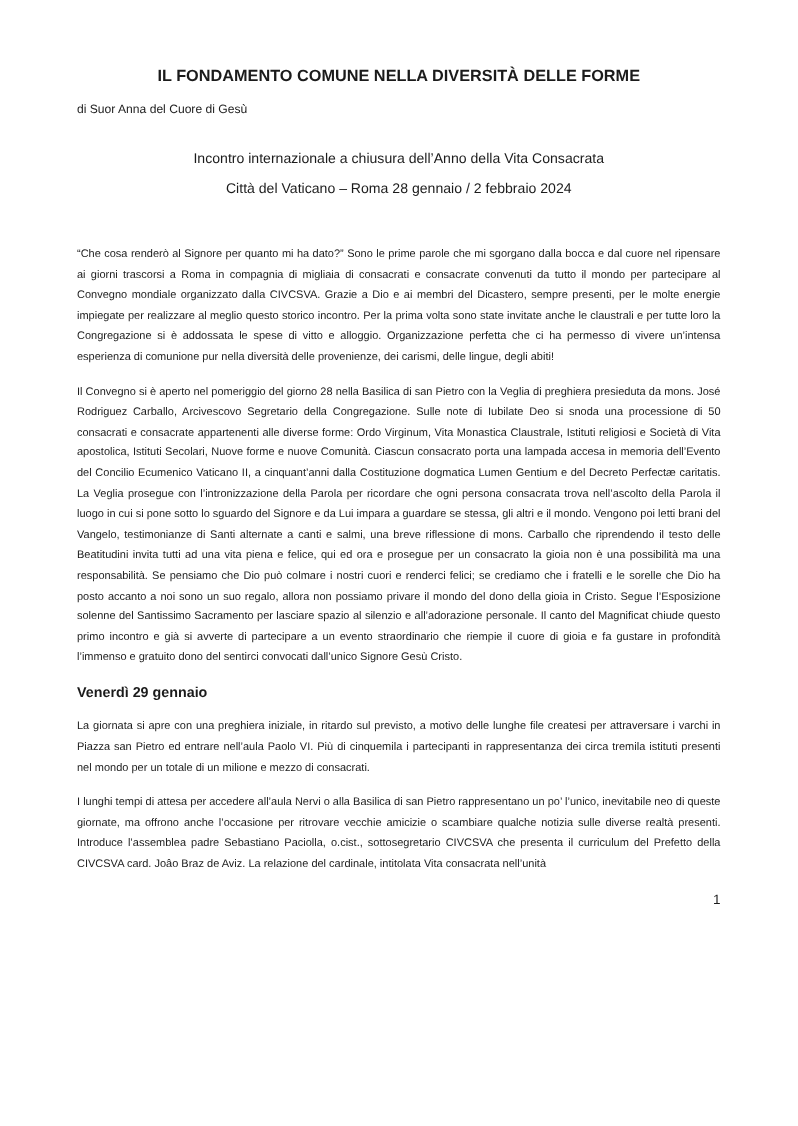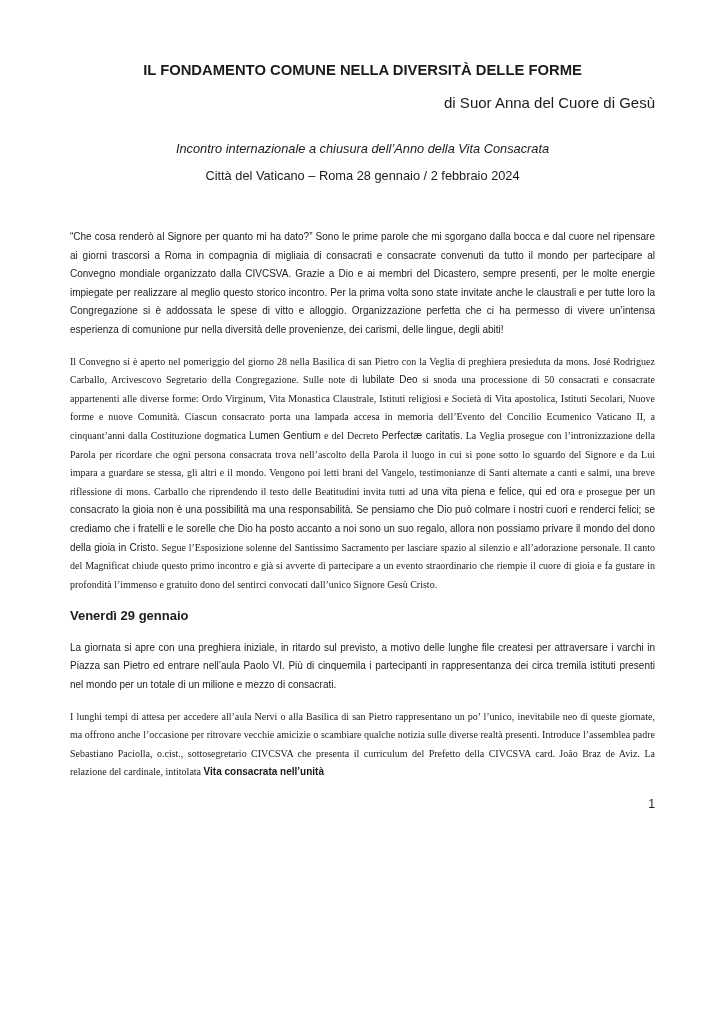--- a/index.html
+++ b/index.html
@@ -14,50 +14,49 @@
     font-family: "Liberation Sans", sans-serif;
     color: #1b1b1b;
   }
   .doc-title {
     font-size: 14.8px;
     font-weight: bold;
     text-align: center;
     margin: 0 0 16px 0;
   }
   .byline {
-    font-size: 15px;
-    text-align: right;
+    font-size: 11px;
+    text-align: left;
     margin: 0 0 30px 0;
   }
   .event-line {
     font-size: 12.8px;
-    font-style: italic;
     text-align: center;
     margin: 4px 0 12px 0;
   }
   .date-line {
     font-size: 12.8px;
     text-align: center;
     margin: 0 0 45px 0;
   }
   .para {
     font-size: 10px;
     line-height: 18.6px;
     text-align: justify;
     margin: 0 0 13px 0;
   }
   .section-heading {
     font-size: 13px;
     line-height: 18.6px;
     font-weight: bold;
     margin: 0 0 13px 0;
   }
-  .seg-normal { font-style: normal; font-weight: inherit; font-family: Liberation Serif, serif; }
+  .seg-normal { font-style: normal; font-weight: inherit; }
   .seg-italic { }
-  .seg-bold   { font-weight: bold; }
+  .seg-bold   { font-weight: normal; }
   .page-number {
     font-size: 12.3px;
     line-height: 18.6px;
     text-align: right;
     margin: 0;
   }
 </style>
 </head>
 <body>
 

